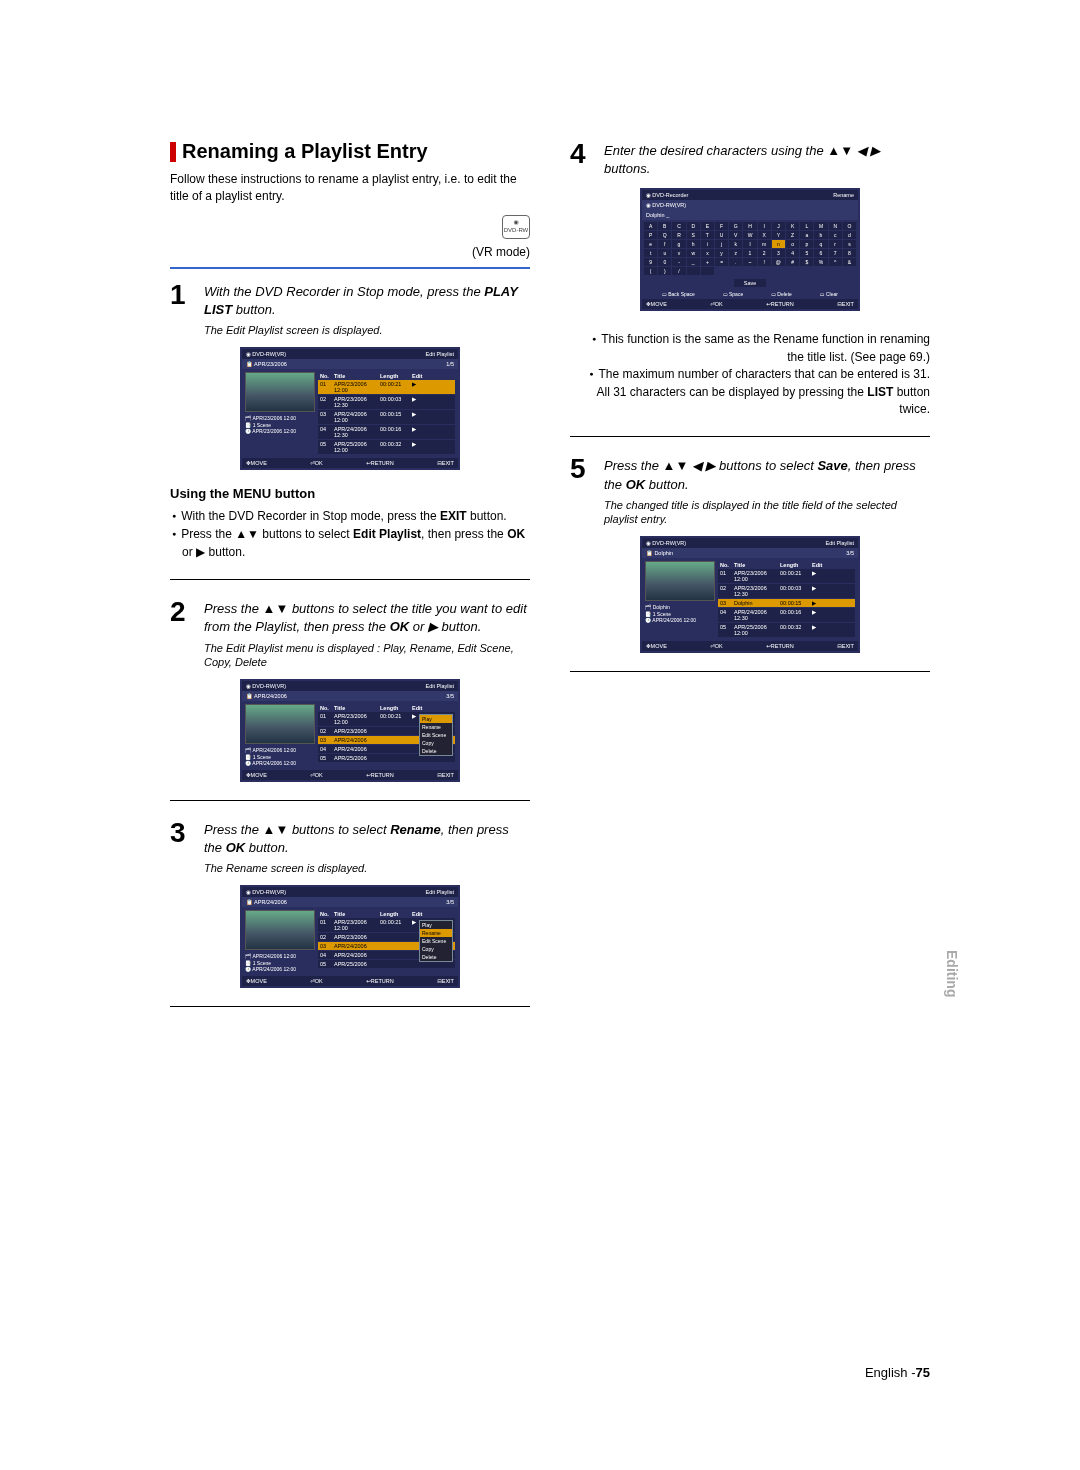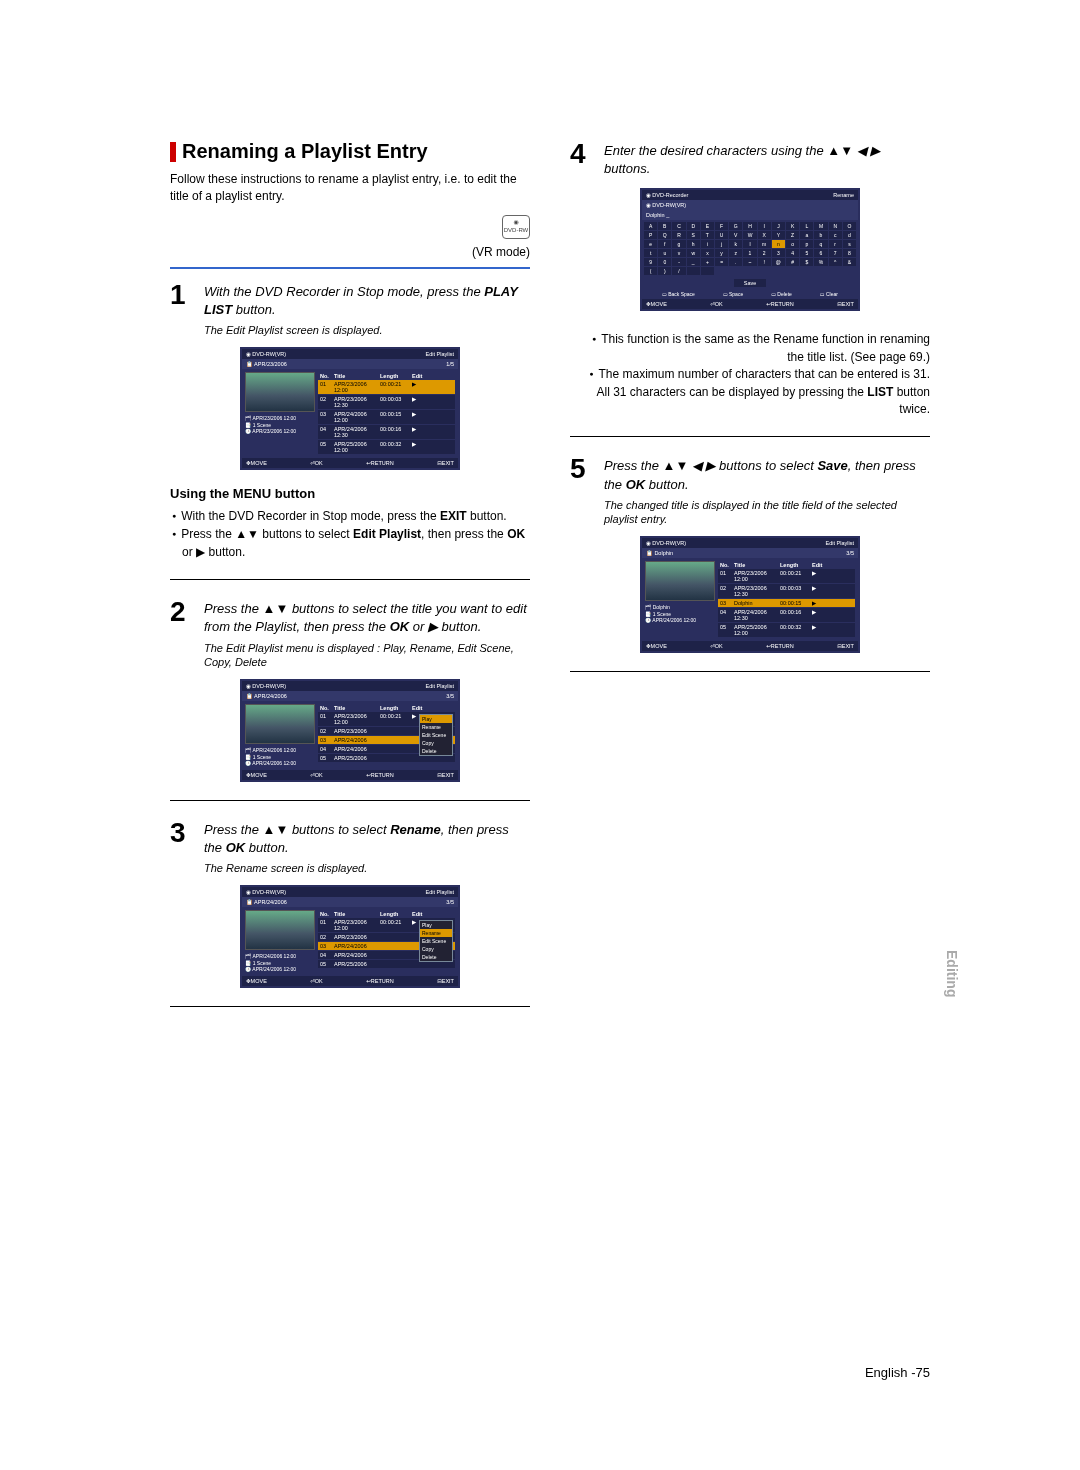--- a/index.html
+++ b/index.html
@@ -47,21 +47,21 @@
     ul.notes { list-style: none; padding-left: 18px; font-size: 12px; line-height: 1.45; margin-top: 20px; text-align: right; }
     ul.notes li::before { content: '● '; font-size: 7px; vertical-align: 2px; margin-left: -12px; margin-right: 3px; }
     .arrows { font-family: Arial; }
     .key-grid { display: grid; grid-template-columns: repeat(15, 1fr); gap: 1px; padding: 2px; }
     .key-grid span { background: #1e2248; text-align: center; font-size: 5px; padding: 1px 0; }
     .key-grid span.ksel { background: #d90; color: #000; }
     .save-row { text-align: center; padding: 2px; }
     .save-btn { background: #1e2248; padding: 1px 10px; display: inline-block; font-size: 5.5px; }
     .key-actions { display: flex; justify-content: space-around; padding: 2px 6px; font-size: 5px; }
     .footer { position: absolute; bottom: 90px; right: 150px; font-size: 13px; }
-    .footer .bold { font-weight: normal; margin-top: 44px; }
+    .footer .bold { font-weight: bold; margin-top: 44px; }
     .side-tab { position: absolute; right: 120px; top: 950px; writing-mode: vertical-rl; font-weight: bold; color: #aaa; font-size: 14px; }
     .dolphin-row { background: #d90 !important; color: #000; }
   </style>
 </head>
 <body>
 
 <div class="page">
   <div class="col">
     <h2 class="section-title">Renaming a Playlist Entry</h2>
     <p class="intro">Follow these instructions to rename a playlist entry, i.e. to edit the title of a playlist entry.</p>

